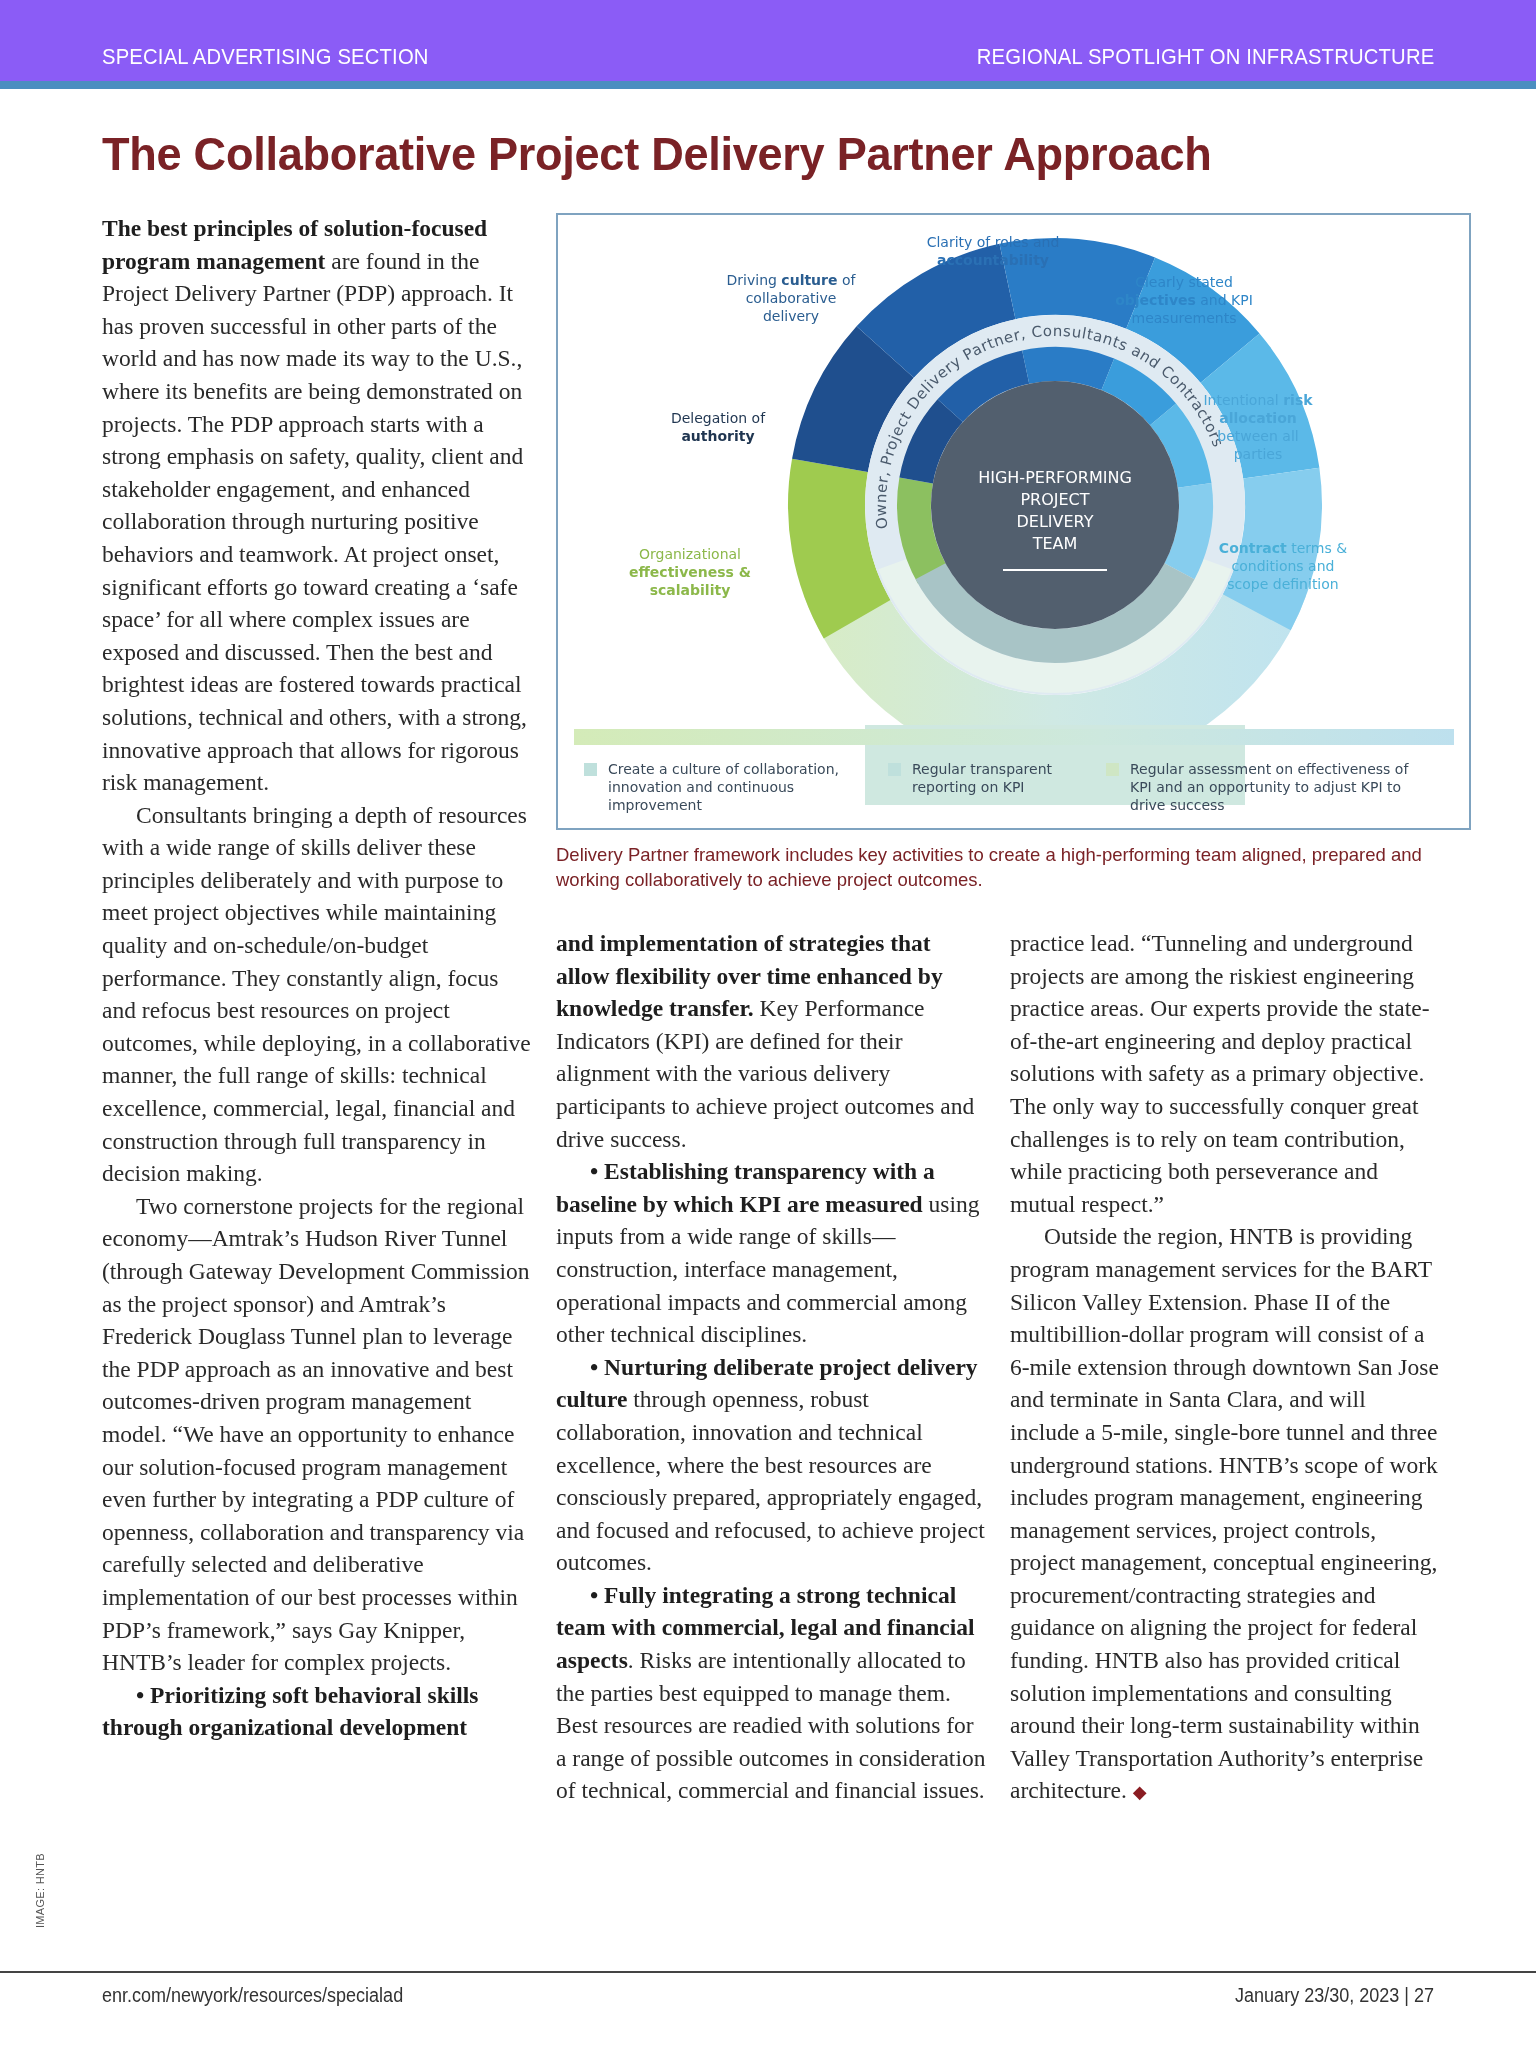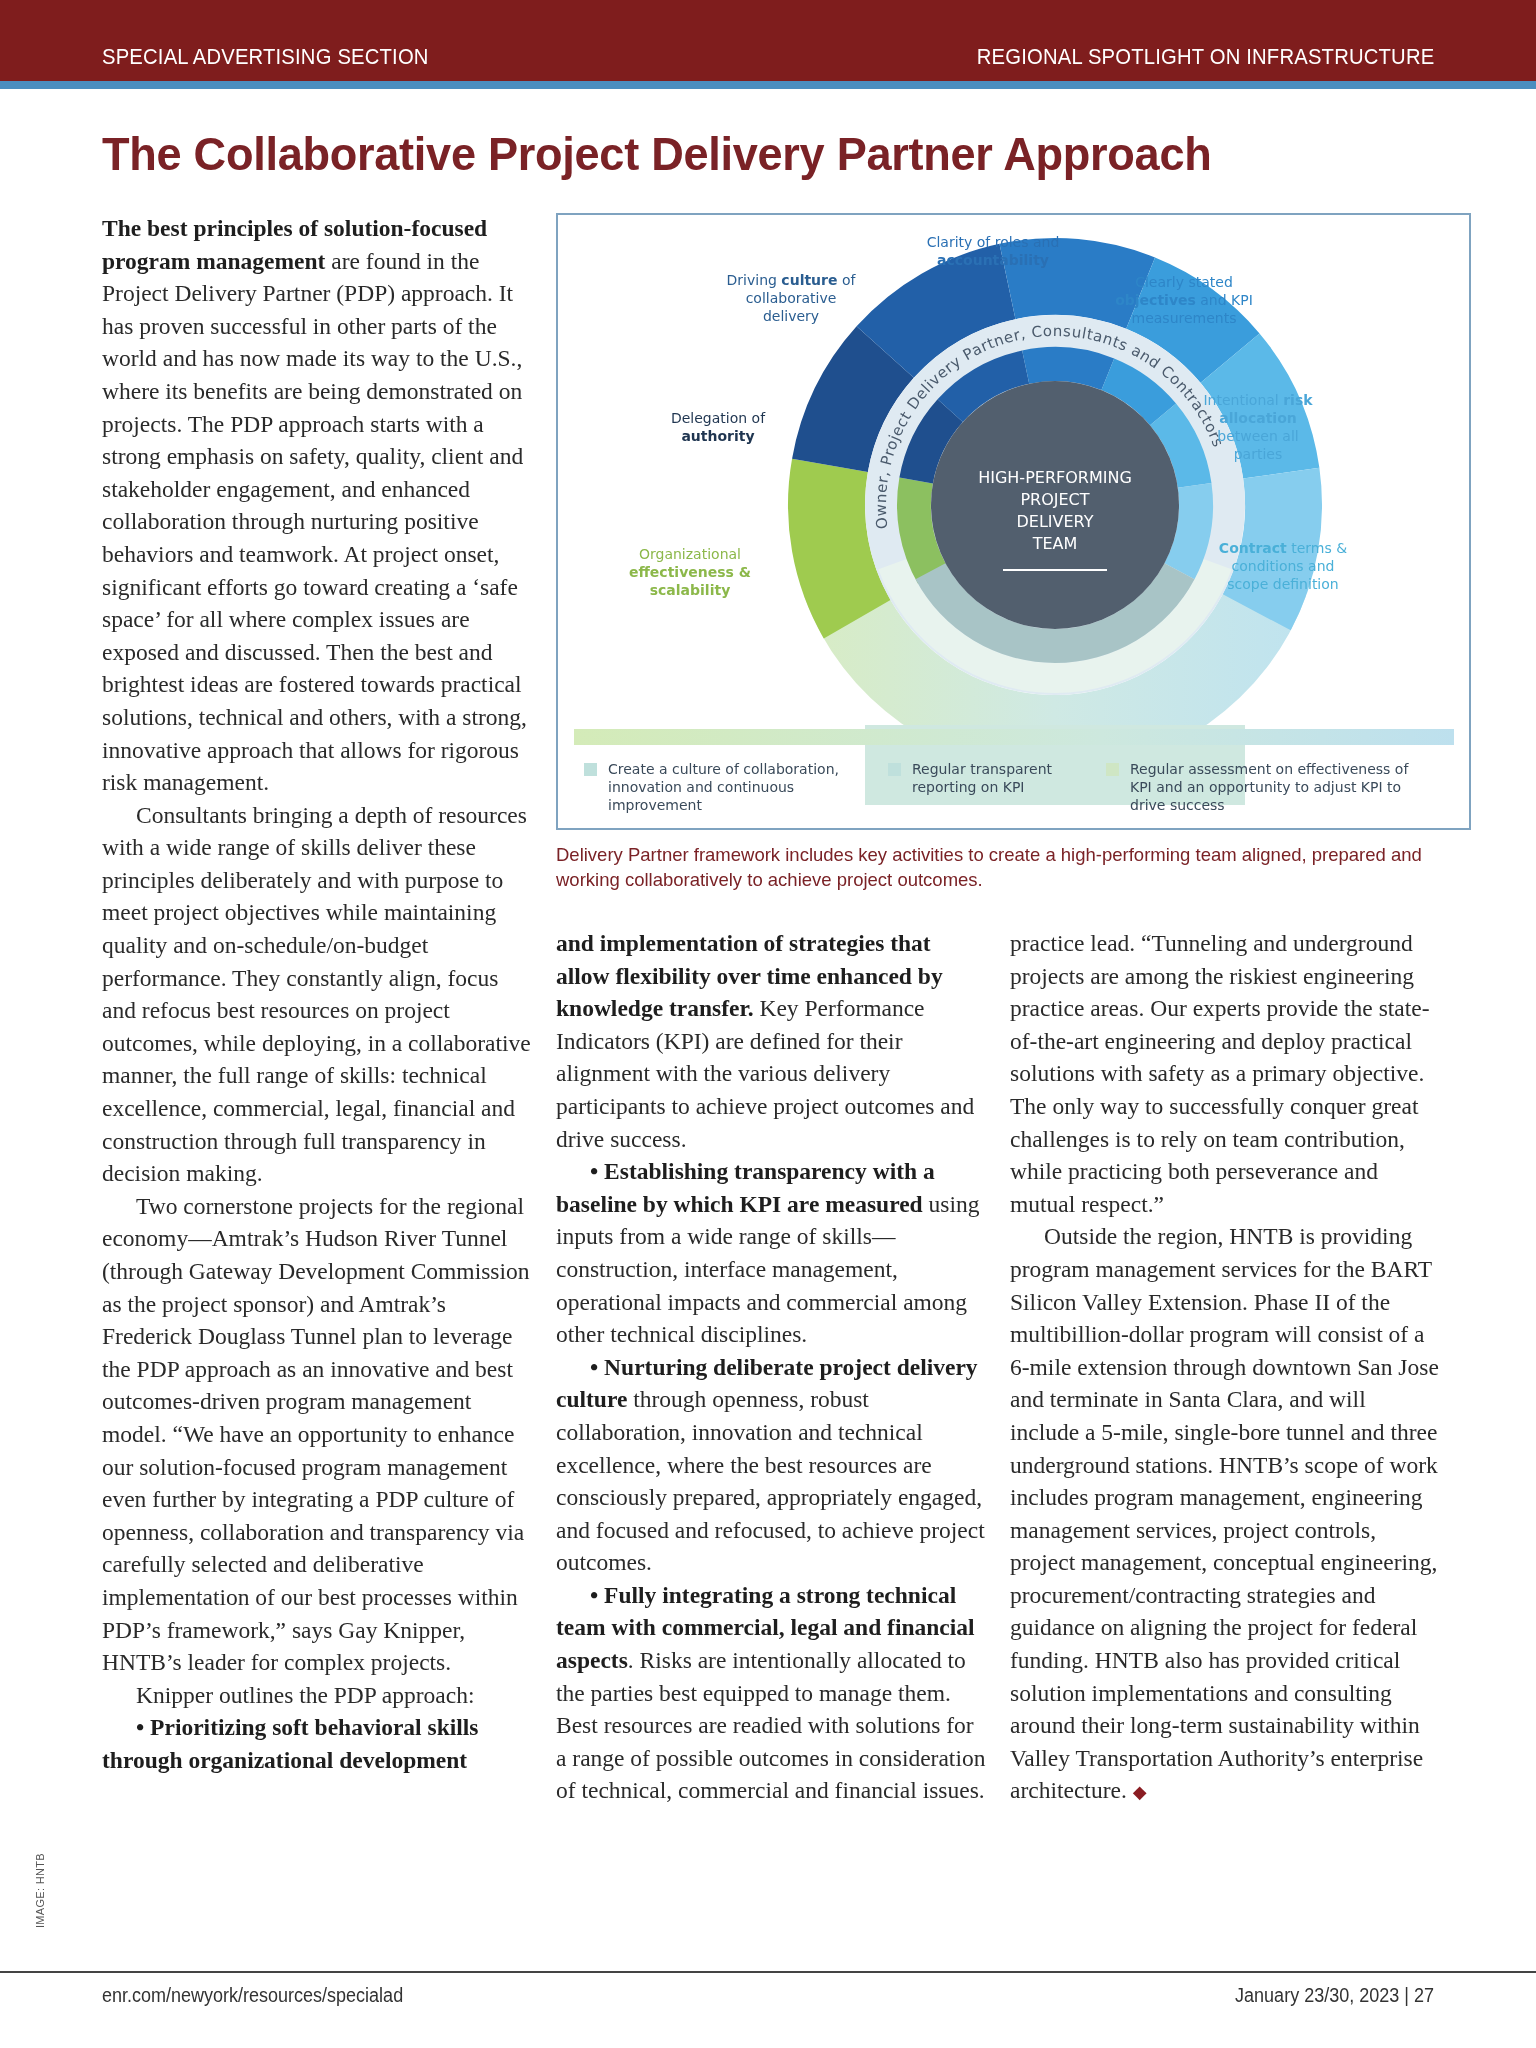--- a/index.html
+++ b/index.html
@@ -1,17 +1,17 @@
 <!DOCTYPE html>
 <html><head>
 <meta charset="utf-8">
 <style>
   html, body { margin: 0; padding: 0; }
   body { width: 1536px; height: 2048px; background: #ffffff; position: relative; overflow: hidden; font-family: "Liberation Serif", serif; color: #222; }
-  .topbar { position: absolute; left: 0; top: 0; width: 1536px; height: 81px; background: #7f1d1d; }
+  .topbar { position: absolute; left: 0; top: 0; width: 1536px; height: 81px; background: #8b5cf6; }
   .topbar-stripe { position: absolute; left: 0; top: 81px; width: 1536px; height: 8px; background: #4b8ec0; }
   .topbar .lbl { position: absolute; top: 44px; font-family: "Liberation Sans", sans-serif; font-size: 22px; color: #ffffff; letter-spacing: 0.2px; transform: scaleX(0.92); transform-origin: left center; }
   .topbar .lbl.left { left: 102px; }
   .topbar .lbl.right { right: 102px; transform-origin: right center; }
   h1 { position: absolute; left: 102px; top: 126px; margin: 0; font-family: "Liberation Sans", sans-serif; font-weight: bold; font-size: 47px; color: #7a2226; letter-spacing: -0.3px; transform: scaleX(0.96); transform-origin: left center; }
 
   .col { position: absolute; font-size: 23.5px; line-height: 32.6px; color: #2a2a2a; }
   .col p { margin: 0; }
   .col .ind { text-indent: 34px; }
   .col b { font-weight: bold; color: #1e1e1e; }
@@ -42,21 +42,20 @@
   <span class="lbl right">REGIONAL SPOTLIGHT ON INFRASTRUCTURE</span>
 </div>
 <div class="topbar-stripe"></div>
 
 <h1>The Collaborative Project Delivery Partner Approach</h1>
 
 <div class="col col1">
   <p><b>The best principles of solution-focused program management</b><span> are found in the Project Delivery Partner (PDP) approach. It has proven successful in other parts of the world and has now made its way to the U.S., where its benefits are being demonstrated on projects. The PDP approach starts with a strong emphasis on safety, quality, client and stakeholder engagement, and enhanced collaboration through nurturing positive behaviors and teamwork. At project onset, significant efforts go toward creating a ‘safe space’ for all where complex issues are exposed and discussed. Then the best and brightest ideas are fostered towards practical solutions, technical and others, with a strong, innovative approach that allows for rigorous risk management.</span></p>
   <p class="ind">Consultants bringing a depth of resources with a wide range of skills deliver these principles deliberately and with purpose to meet project objectives while maintaining quality and on-schedule/on-budget performance. They constantly align, focus and refocus best resources on project outcomes, while deploying, in a collaborative manner, the full range of skills: technical excellence, commercial, legal, financial and construction through full transparency in decision making.</p>
   <p class="ind">Two cornerstone projects for the regional economy—Amtrak’s Hudson River Tunnel (through Gateway Development Commission as the project sponsor) and Amtrak’s Frederick Douglass Tunnel plan to leverage the PDP approach as an innovative and best outcomes-driven program management model. “We have an opportunity to enhance our solution-focused program management even further by integrating a PDP culture of openness, collaboration and transparency via carefully selected and deliberative implementation of our best processes within PDP’s framework,” says Gay Knipper, HNTB’s leader for complex projects.</p>
-  <p class="ind">Knipper outlines the PDP approach:</p>
   <p class="ind"><b>• Prioritizing soft behavioral skills through organizational development</b></p>
 </div>
 
 <div class="fig">
   <svg id="diagram" width="915" height="617">
       <defs>
         <linearGradient id="bottomGrad" x1="0" x2="1">
           <stop offset="0" stop-color="#d8ecc4"></stop>
           <stop offset="0.5" stop-color="#cfe9e4"></stop>
           <stop offset="1" stop-color="#bfe3ef"></stop>

